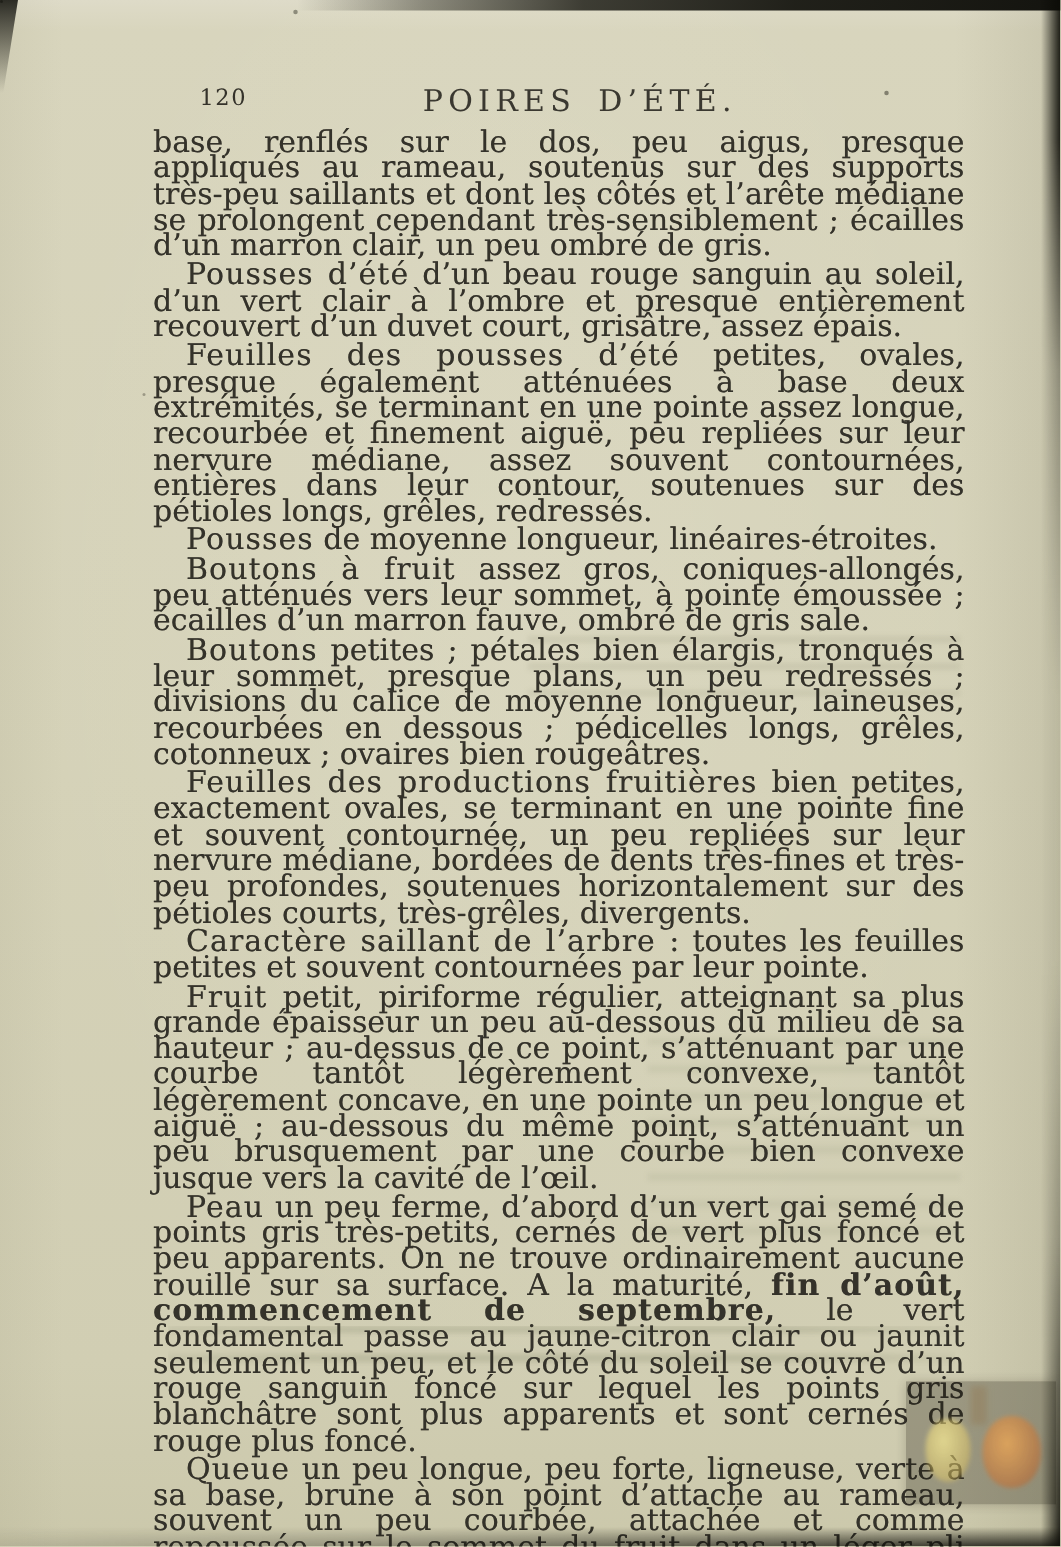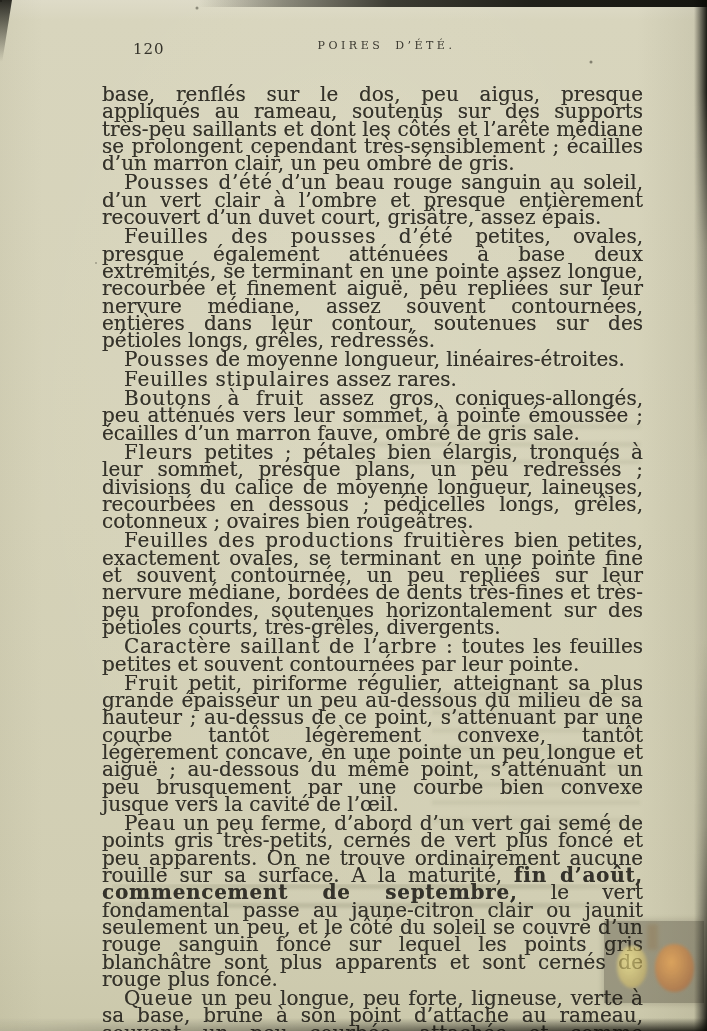--- a/index.html
+++ b/index.html
@@ -10,26 +10,26 @@
   .page{
     position:relative;width:707px;height:1031px;
     font-family:"DejaVu Serif","Liberation Serif",serif;
     color:var(--ink);
     background:
       radial-gradient(ellipse at 48% 40%, rgba(255,255,248,0.10), rgba(0,0,0,0) 62%),
       linear-gradient(90deg, rgba(120,115,85,0.07) 0%, rgba(0,0,0,0) 6%, rgba(0,0,0,0) 90%, rgba(90,85,60,0.12) 100%),
       linear-gradient(180deg,#dedbc8 0%, #d8d5bd 2%, #d5d2b8 50%, #d1ceb3 88%, #cbc8ab 100%);
   }
   
-  .header{position:absolute;top:39px;left:102px;width:541px;height:20px;}
+  .header{position:absolute;top:55px;left:102px;width:541px;height:20px;}
   .pageno{position:absolute;left:31px;top:1px;font-size:15px;letter-spacing:1px;}
   .running-title{
     position:absolute;left:0;right:0;top:0;text-align:center;
     transform:translateX(14px);
-    font-size:11px;letter-spacing:3.5px;word-spacing:5px;
+    font-size:20px;letter-spacing:3.5px;word-spacing:5px;
     color:#3a3830;
   }
   
   .text{
     position:absolute;top:86px;left:102px;width:541px;
     font-size:20px;line-height:17.3px;text-align:justify;
     text-shadow:0 0 0.4px rgba(52,50,42,0.55);
     z-index:2;
   }
   p.para{margin:0;}
@@ -103,23 +103,22 @@
   <div class="header">
     <span class="pageno">120</span>
     <span class="running-title">POIRES D’ÉTÉ.</span>
   </div>
 
   <div class="text" id="paragraphs">
       <p class="para"><span>base, renflés sur le dos, peu aigus, presque appliqués au rameau, soutenus sur des supports très-peu saillants et dont les côtés et l’arête médiane se prolongent cependant très-sensiblement&nbsp;; écailles d’un marron clair, un peu ombré de gris.</span></p>
       <p class="para indent"><span class="lead">Pousses d’été</span> <span>d’un beau rouge sanguin au soleil, d’un vert clair à l’ombre et presque entièrement recouvert d’un duvet court, grisâtre, assez épais.</span></p>
       <p class="para indent"><span class="lead">Feuilles des pousses d’été</span> <span>petites, ovales, presque également atténuées à base deux extrémités, se terminant en une pointe assez longue, recourbée et finement aiguë, peu repliées sur leur nervure médiane, assez souvent contournées, entières dans leur contour, soutenues sur des pétioles longs, grêles, redressés.</span></p>
       <p class="para indent"><span class="lead">Pousses</span> <span>de moyenne longueur, linéaires-étroites.</span></p>
-      <p class="para indent"><span class="lead">Feuilles stipulaires</span> <span>assez rares.</span></p>
       <p class="para indent"><span class="lead">Boutons à fruit</span> <span>assez gros, coniques-allongés, peu atténués vers leur sommet, à pointe émoussée&nbsp;; écailles d’un marron fauve, ombré de gris sale.</span></p>
-      <p class="para indent"><span class="lead">Fleurs</span> <span>petites&nbsp;; pétales bien élargis, tronqués à leur sommet, presque plans, un peu redressés&nbsp;; divisions du calice de moyenne longueur, laineuses, recourbées en dessous&nbsp;; pédicelles longs, grêles, cotonneux&nbsp;; ovaires bien rougeâtres.</span></p>
+      <p class="para indent"><span class="lead">Boutons</span> <span>petites&nbsp;; pétales bien élargis, tronqués à leur sommet, presque plans, un peu redressés&nbsp;; divisions du calice de moyenne longueur, laineuses, recourbées en dessous&nbsp;; pédicelles longs, grêles, cotonneux&nbsp;; ovaires bien rougeâtres.</span></p>
       <p class="para indent"><span class="lead">Feuilles des productions fruitières</span> <span>bien petites, exactement ovales, se terminant en une pointe fine et souvent contournée, un peu repliées sur leur nervure médiane, bordées de dents très-fines et très-peu profondes, soutenues horizontalement sur des pétioles courts, très-grêles, divergents.</span></p>
       <p class="para indent"><span class="lead">Caractère saillant de l’arbre&nbsp;:</span> <span>toutes les feuilles petites et souvent contournées par leur pointe.</span></p>
       <p class="para indent"><span class="lead">Fruit</span> <span>petit, piriforme régulier, atteignant sa plus grande épaisseur un peu au-dessous du milieu de sa hauteur&nbsp;; au-dessus de ce point, s’atténuant par une courbe tantôt légèrement convexe, tantôt légèrement concave, en une pointe un peu longue et aiguë&nbsp;; au-dessous du même point, s’atténuant un peu brusquement par une courbe bien convexe jusque vers la cavité de l’œil.</span></p>
       <p class="para indent"><span class="lead">Peau</span> <span>un peu ferme, d’abord d’un vert gai semé de points gris très-petits, cernés de vert plus foncé et peu apparents. On ne trouve ordinairement aucune rouille sur sa surface. A la maturité, </span><span class="inline-bold">fin d’août, commencement de septembre,</span><span> le vert fondamental passe au jaune-citron clair ou jaunit seulement un peu, et le côté du soleil se couvre d’un rouge sanguin foncé sur lequel les points gris blanchâtre sont plus apparents et sont cernés de rouge plus foncé.</span></p>
       <p class="para indent"><span class="lead">Queue</span> <span>un peu longue, peu forte, ligneuse, verte à sa base, brune à son point d’attache au rameau, souvent un peu courbée, attachée et comme repoussée sur le sommet du fruit dans un léger pli charnu.</span></p>
     </div>
 
   <div class="ghost ghost1"></div>
   <div class="ghost ghost2"></div>
   <div class="ghost ghost3"></div>

